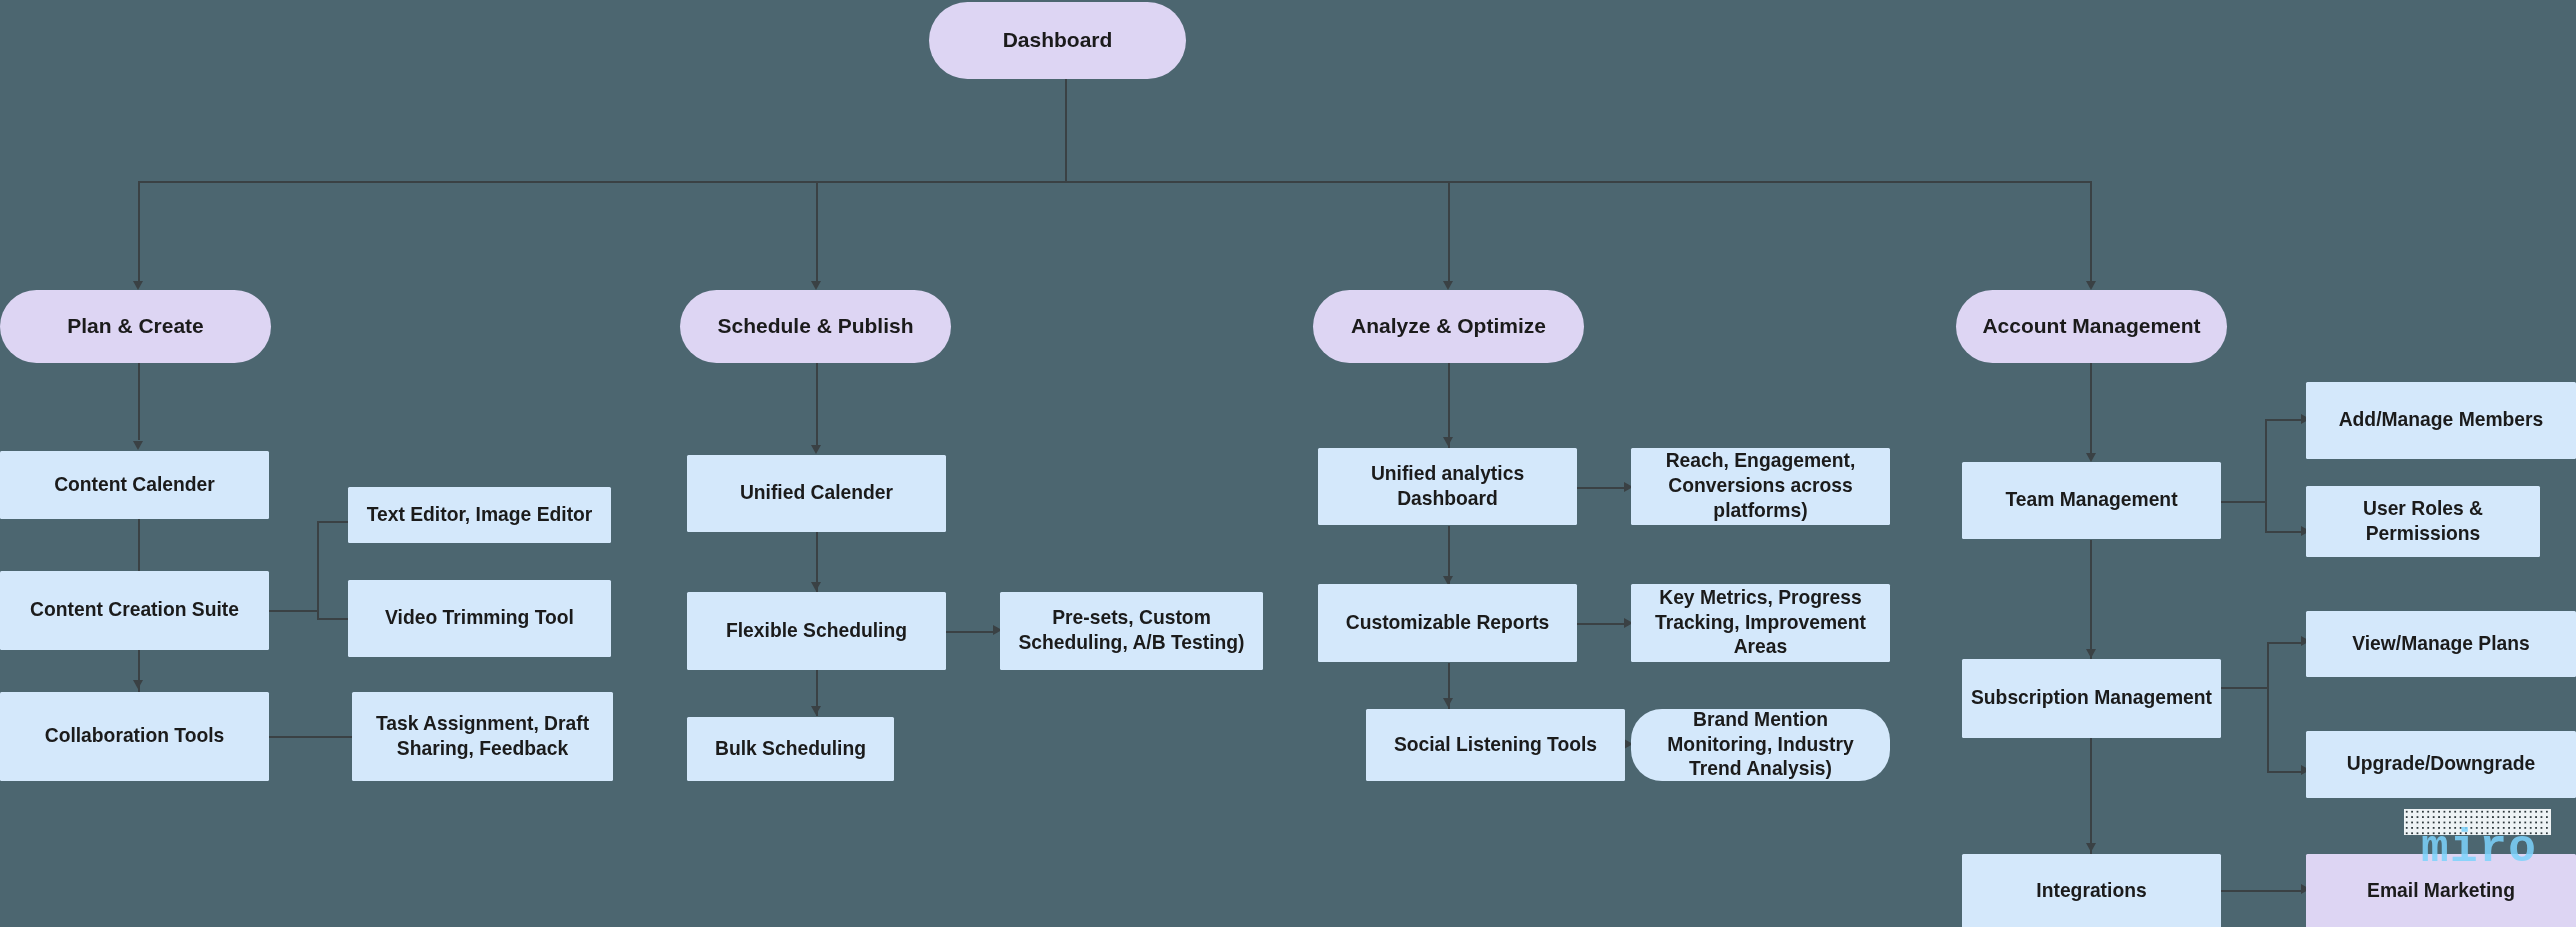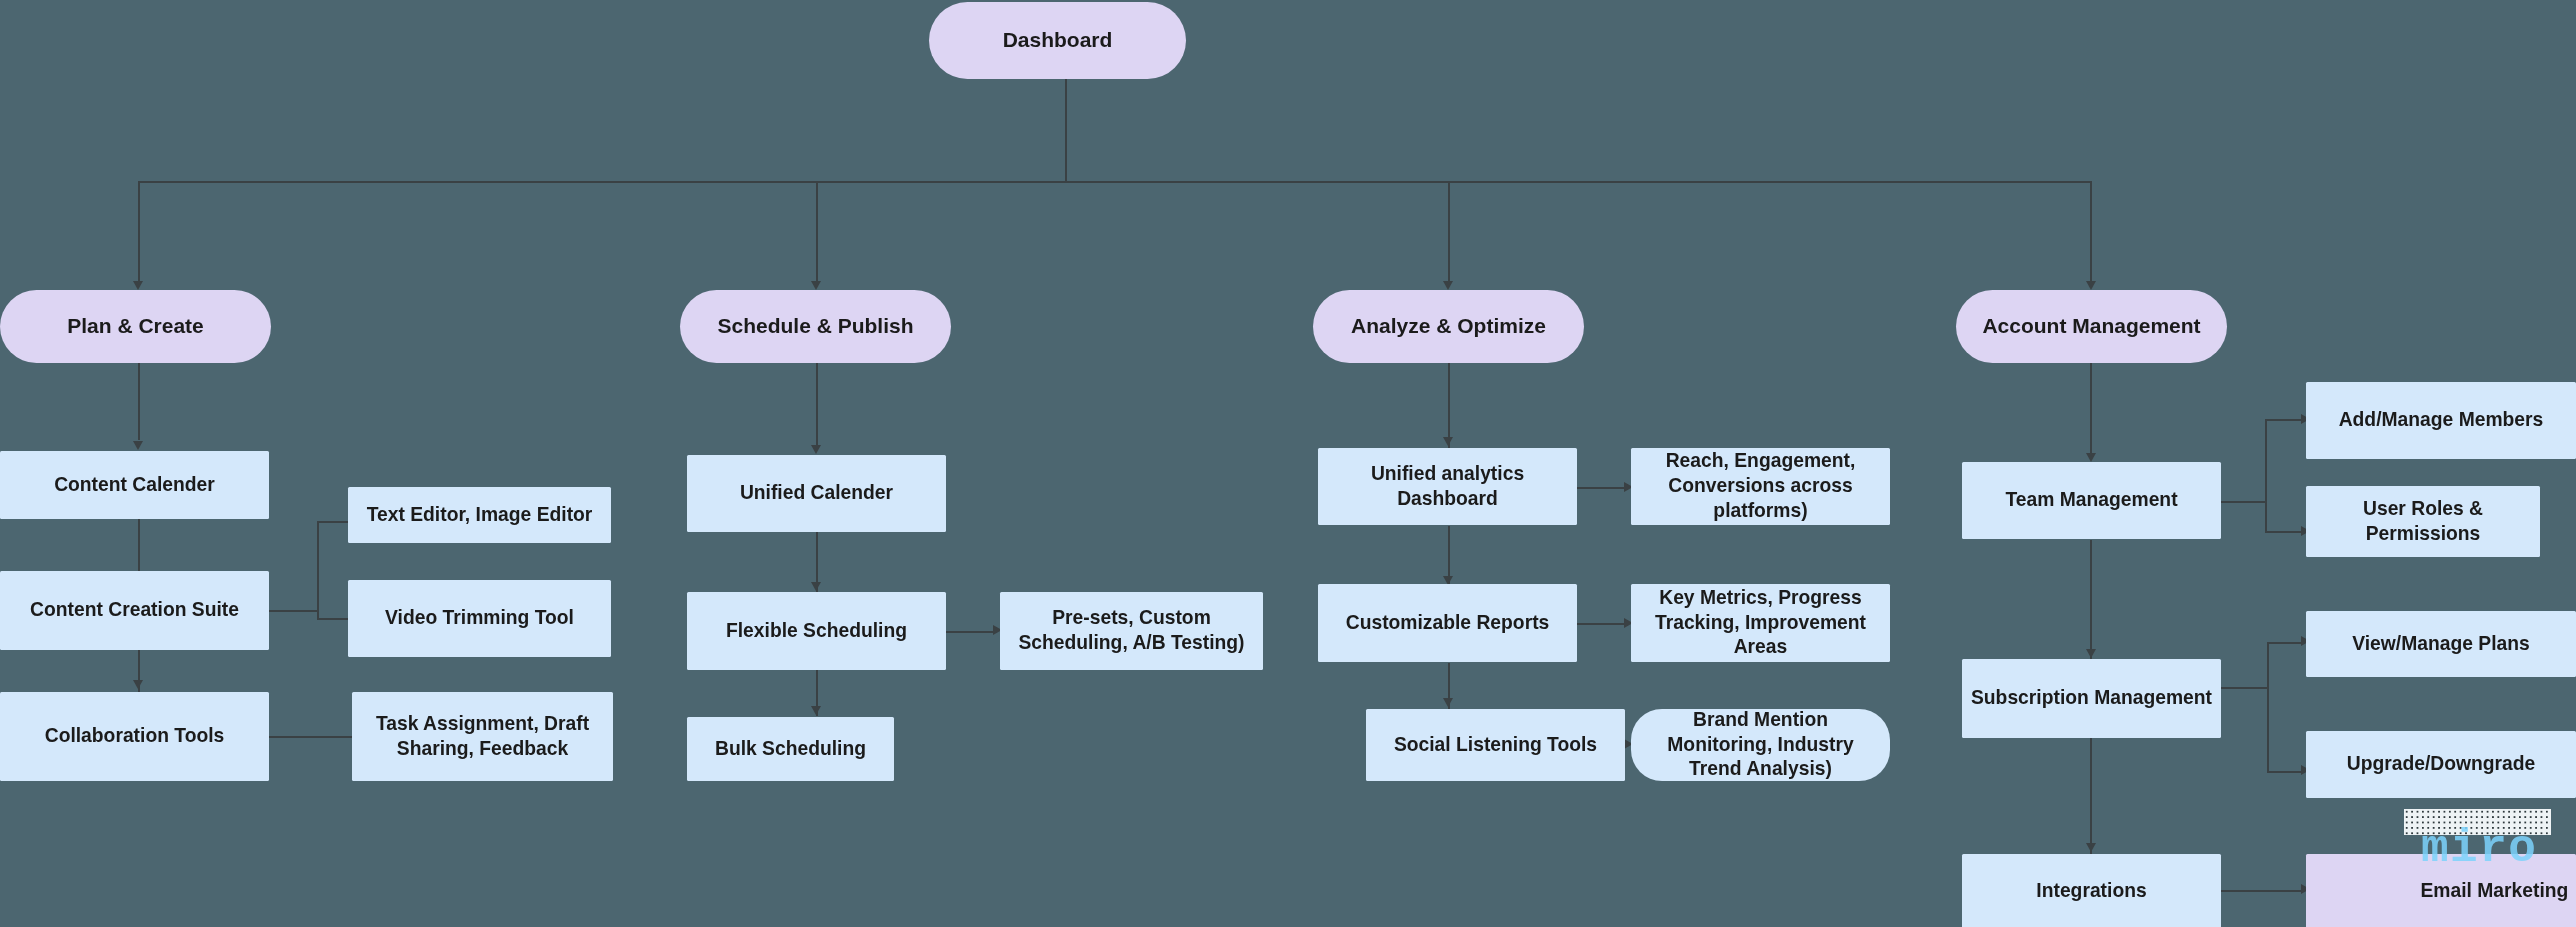--- a/index.html
+++ b/index.html
@@ -257,21 +257,21 @@
 
   <div class="node card" style="left:2306px;top:611px;width:270px;height:66px;">
     <span>View/Manage Plans</span>
   </div>
   <div class="node card" style="left:2306px;top:731px;width:270px;height:67px;">
     <span>Upgrade/Downgrade</span>
   </div>
 
   <div class="ln lnh" style="left:2221px;top:890px;width:83px;"></div>
   <div class="arrow arrow-right" style="left:2301px;top:884px;"></div>
-  <div class="node card purple" style="left:2306px;top:854px;width:270px;height:74px;justify-content:flex-end;">
+  <div class="node card purple" style="left:2306px;top:854px;width:270px;height:74px;">
     <span>Email Marketing</span>
   </div>
 
   <div id="wm-dots" style="left:2404px;top:809px;width:147px;height:25.5px;"></div>
   <div id="wm-text" style="left:2421px;top:823px;">miro</div>
 
 </div>
 
 
 </body></html>

